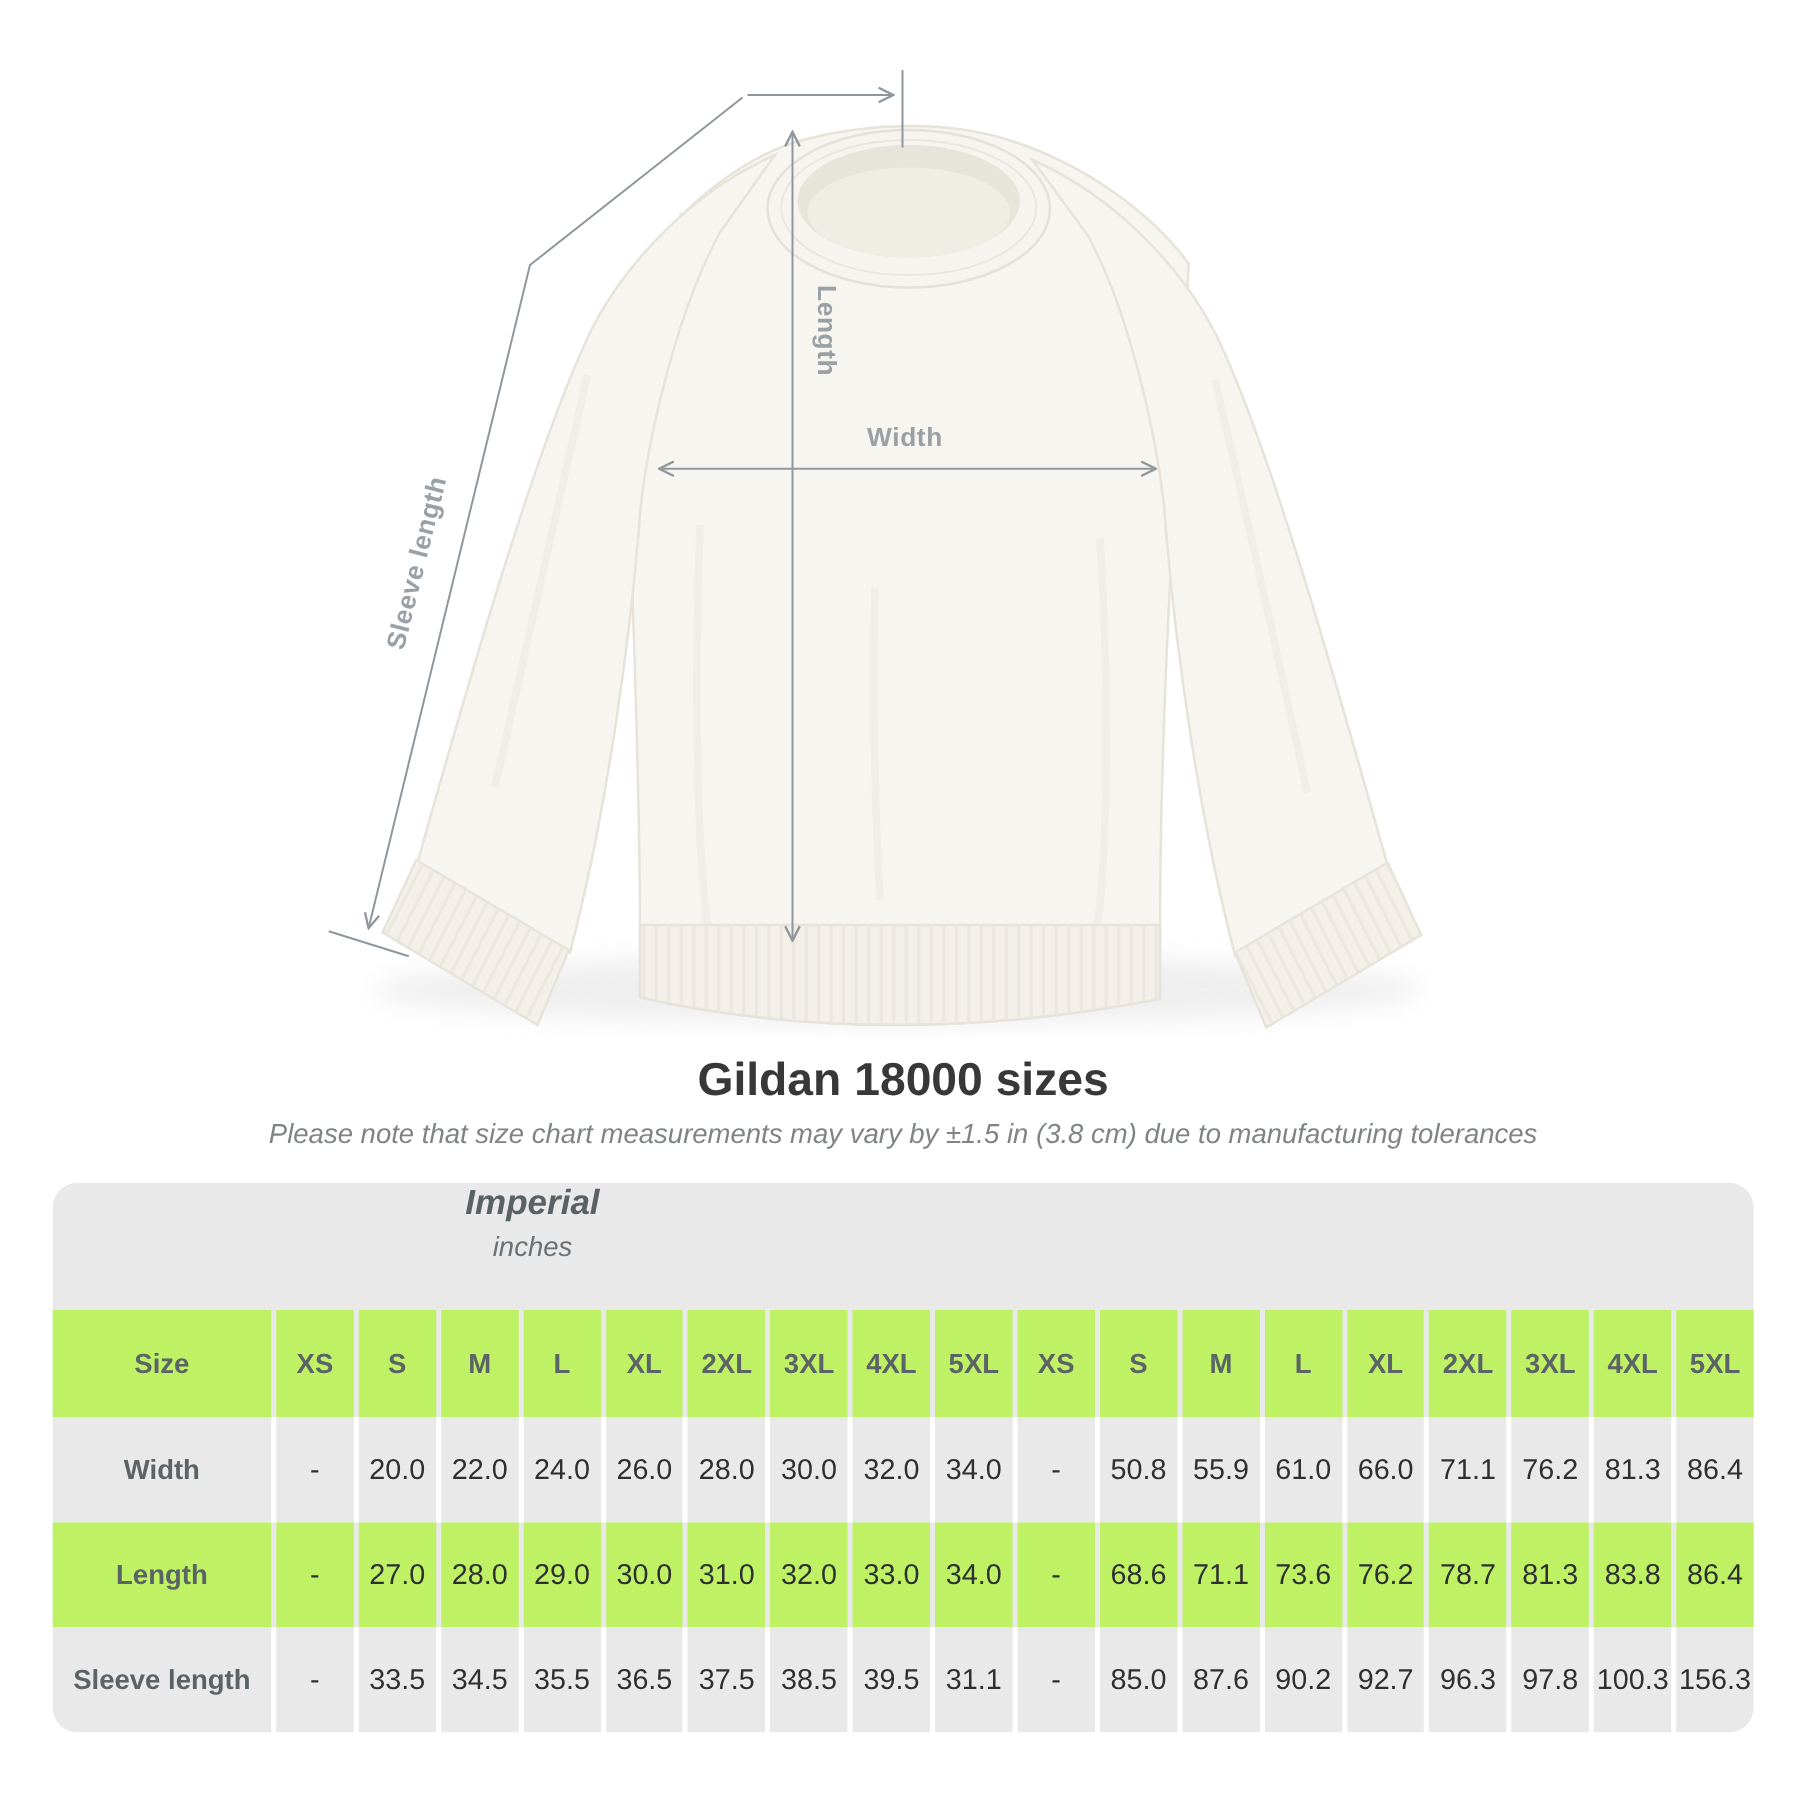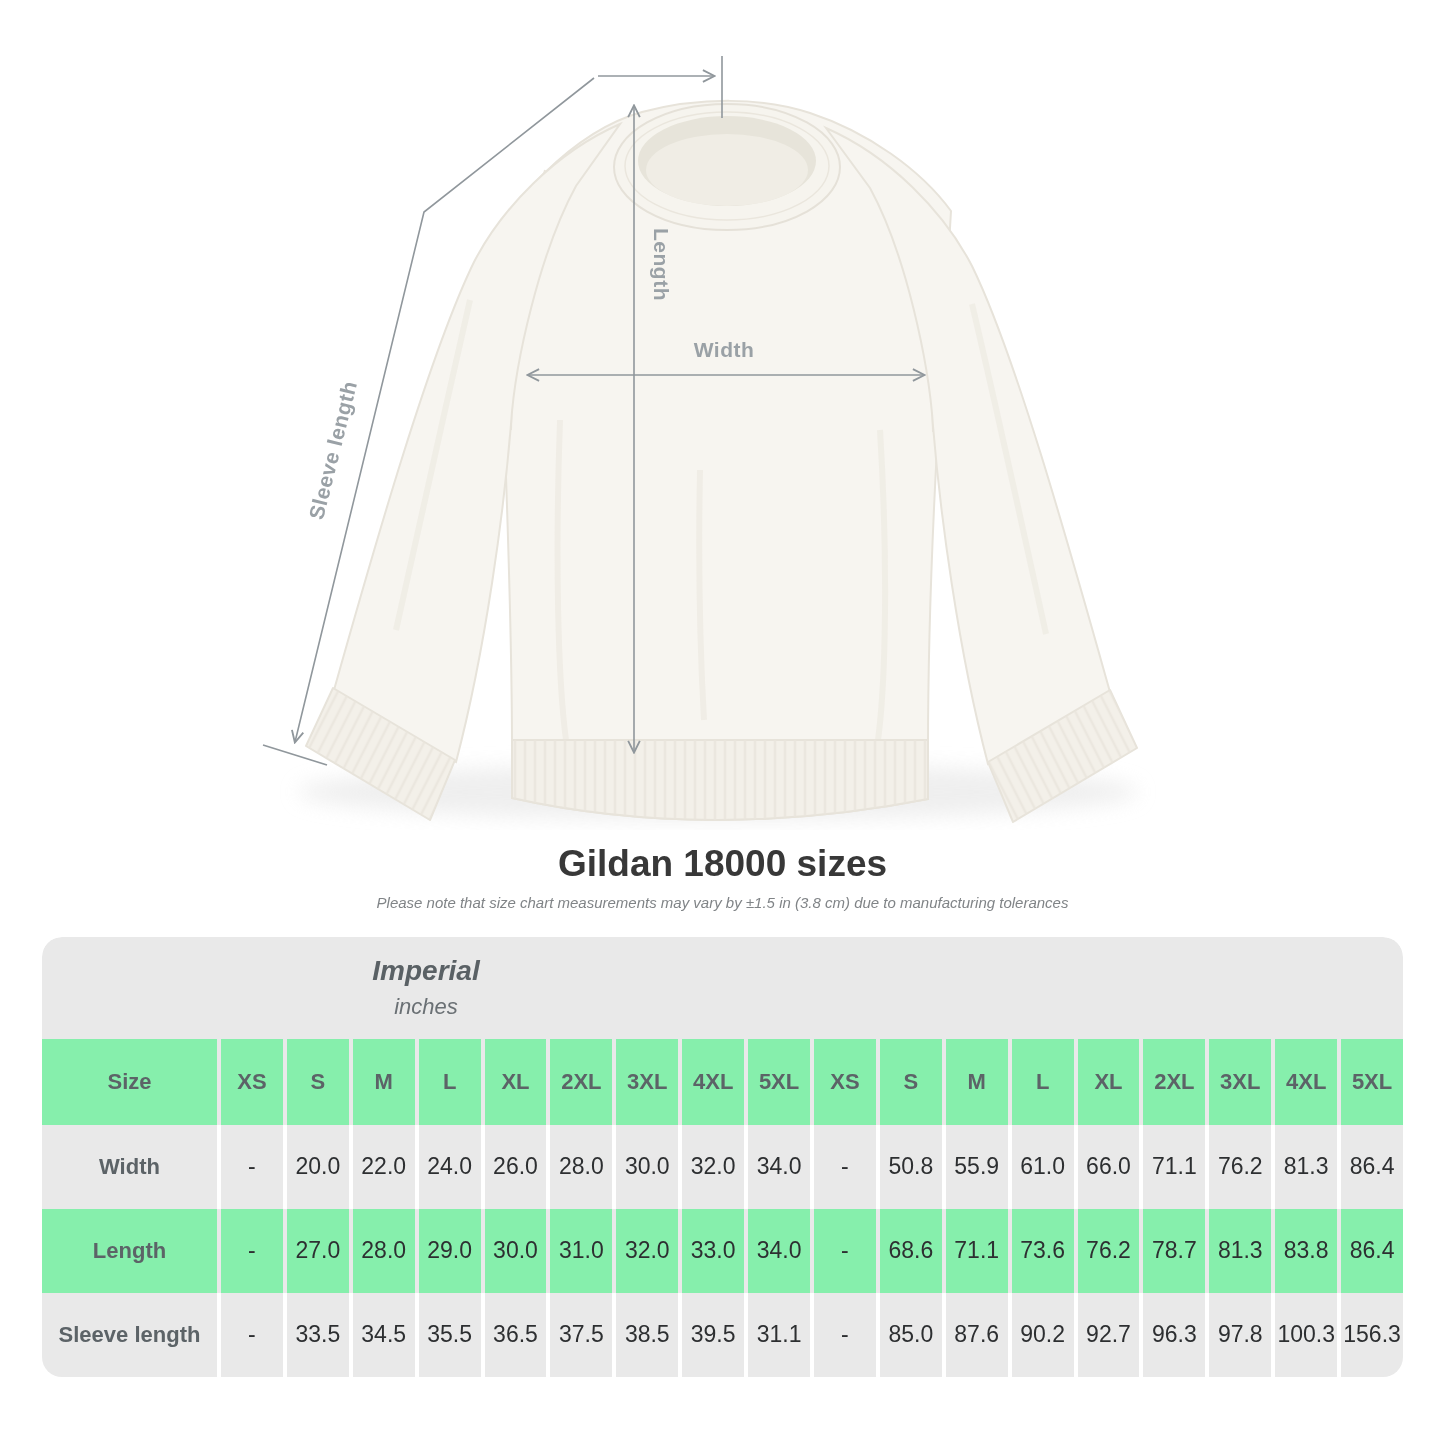--- a/index.html
+++ b/index.html
@@ -6,33 +6,33 @@
   .page{
     position:relative;width:1445px;height:1445px;overflow:hidden;background:#ffffff;
     font-family:"Liberation Sans","DejaVu Sans",sans-serif;
   }
   
   .hero{position:relative;width:1445px;height:830px;}
   .hero svg{display:block;width:1445px;height:830px;}
   .mlabel{font-family:"Liberation Sans","DejaVu Sans",sans-serif;font-weight:bold;font-size:21px;fill:#9aa1a6;letter-spacing:.5px;}
   
   .title{margin:14px 0 0;text-align:center;font-size:37px;line-height:1.1;font-weight:bold;color:#383838;}
-  .note{margin:9px 0 0;text-align:center;font-size:15px;font-style:italic;color:#808487;}
+  .note{margin:9px 0 0;text-align:center;font-size:22px;font-style:italic;color:#808487;}
   
   .table-wrap{margin:26px 42px 0;border-radius:20px;overflow:hidden;}
   .band{height:102px;background:#e9e9e9;border-radius:20px 20px 0 0;display:flex;}
-  .band-sec{display:flex;flex-direction:column;align-items:center;justify-content:center;gap:7px;}
+  .band-sec{display:flex;flex-direction:column;align-items:center;justify-content:flex-start;gap:7px;}
   .band-sec.imp{width:calc(175px + (100% - 175px)/2);}
   .band-sec.met{width:calc((100% - 175px)/2);}
   .band-title{font-size:28px;font-weight:bold;font-style:italic;color:#5a6165;}
   .band-unit{font-size:22px;font-style:italic;color:#6a7074;}
   .t-row{display:grid;grid-template-columns:175px repeat(18,1fr);column-gap:4px;height:84px;}
   #grid-rows .t-row:first-child{height:86px;}
   .t-row.light{background:#e9e9e9;}   
-  .t-row.light .t-cell{background:#86efac;}
+  .t-row.light .t-cell{background:#bef264;}
   .t-row.dark{background:#ffffff;}    
   .t-row.dark .t-cell{background:#e9e9e9;}
   .t-cell{display:flex;align-items:center;justify-content:center;font-size:23px;color:#2d2f31;}
   .t-cell.t-head,.t-cell.t-label{font-weight:bold;font-size:22px;color:#5c6367;}
 </style>
 </head>
 <body>
 
 <div class="page">
 

